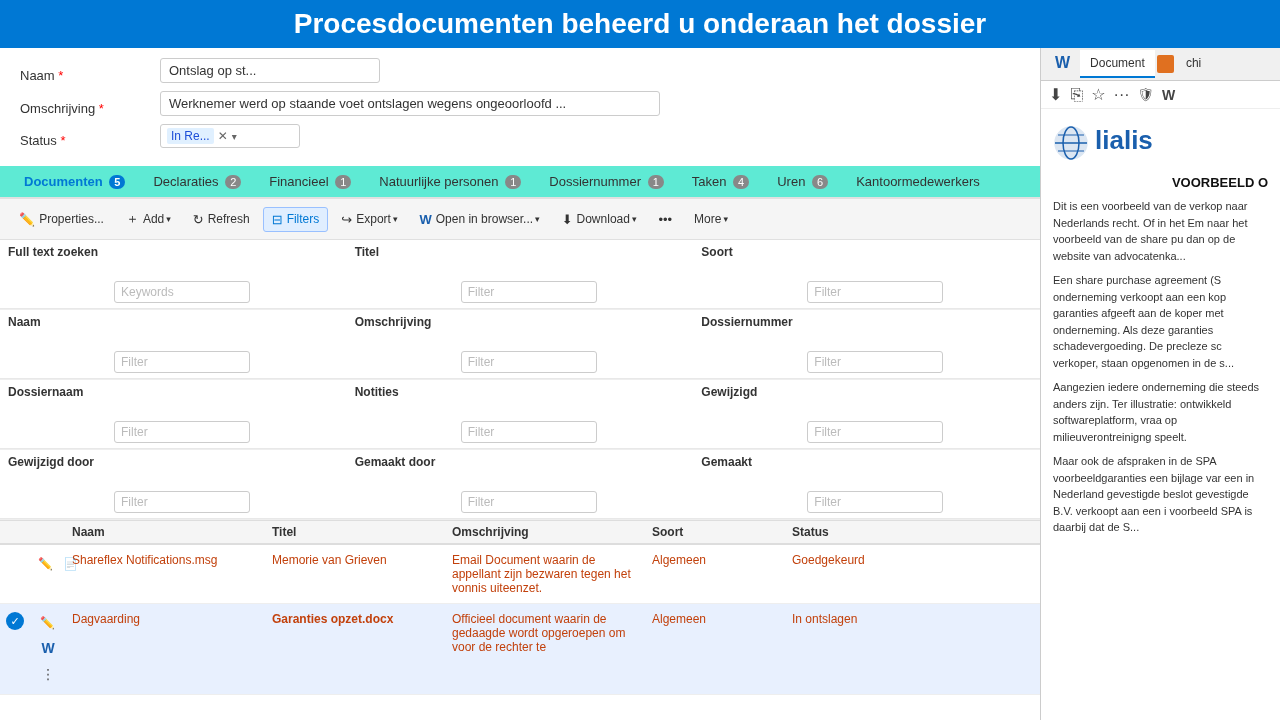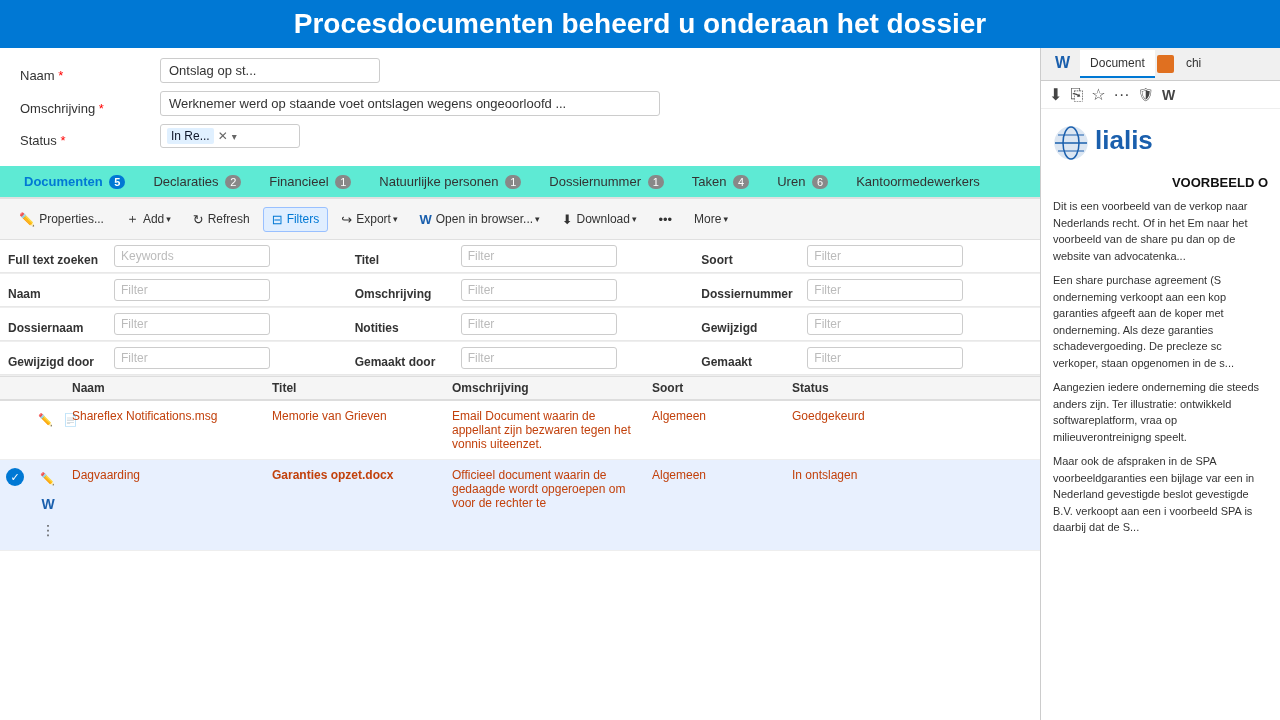--- a/index.html
+++ b/index.html
@@ -67,21 +67,21 @@
       border-radius: 3px;
       padding: 3px 6px;
       min-width: 140px;
       background: #fff;
     }
     .status-tag {
       background: #e0f0ff;
       border-radius: 2px;
       padding: 1px 4px;
       font-size: 12px;
-      color: #0f172a;
+      color: #1d4ed8;
       margin-right: 4px;
     }
     .status-clear {
       color: #666;
       cursor: pointer;
       margin-right: 4px;
       font-size: 12px;
     }
     .status-chevron {
       color: #666;
@@ -154,39 +154,40 @@
     }
     .toolbar-btn .icon {
       font-size: 13px;
     }
     .toolbar-chevron {
       font-size: 9px;
       margin-left: -2px;
     }
     .filter-cell {
       display: flex;
-      align-items: flex-end;
+      align-items: flex-start;
       padding: 5px 8px;
       border-bottom: 1px solid #e8e8e8;
       gap: 6px;
     }
     .filter-label {
       font-size: 12px;
       font-weight: 600;
       color: #333;
       min-width: 100px;
     }
     .filter-input {
       border: 1px solid #ccc;
       border-radius: 3px;
       padding: 3px 6px;
       font-size: 12px;
       color: #aaa;
       background: #fff;
-      width: 156px;
+      width: 136px;
+      margin-top: 36px;
     }
     .filter-input::placeholder { color: #bbb; }
     .th {
       font-size: 12px;
       font-weight: 600;
       color: #333;
       padding: 0 8px;
     }
 
     

